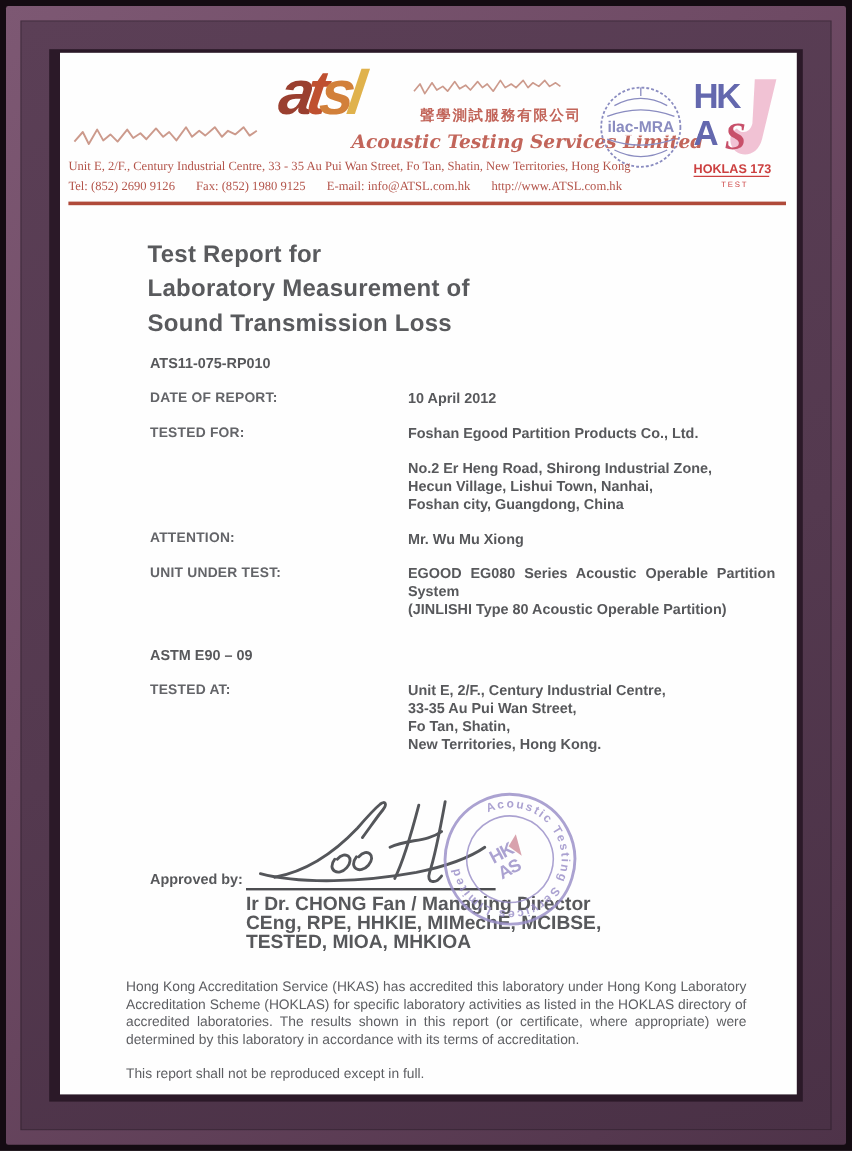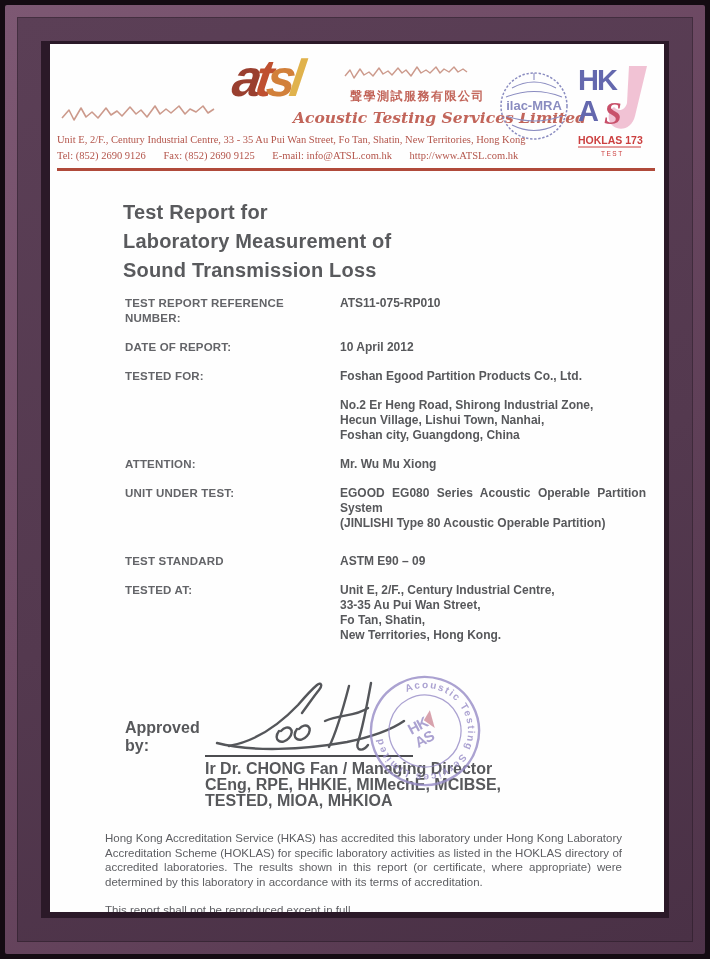--- a/index.html
+++ b/index.html
@@ -93,21 +93,21 @@
   }
   .detail-value {
     width: 306px;
     font-size: 12px; font-weight: bold; color: #57585b;
     line-height: 15px; white-space: pre-line; text-align: justify;
   }
   
   .signature-section { position: relative; margin: 42px 0 0 75px; width: 460px; }
   .sig-row { display: flex; align-items: flex-end; }
   .approved-label {
-    font-size: 16px; font-weight: bold; color: #57585b;
+    font-size: 12px; font-weight: bold; color: #57585b;
     padding-bottom: 2px; flex: 0 0 80px;
   }
   .sig-line-wrap {
     position: relative; width: 208px; height: 72px;
     border-bottom: 2px solid #4c4d50;
   }
   .signature-svg { position: absolute; left: 6px; bottom: -8px; overflow: visible; }
   .stamp {
     position: absolute; left: 242px; top: -12px;
     width: 116px; height: 116px;
@@ -171,38 +171,37 @@
       <text x="27" y="60" font-family="Liberation Serif, serif" font-size="32" font-style="italic" font-weight="bold" fill="#c8506a">S</text>
       <text x="1" y="80" font-family="Liberation Sans, sans-serif" font-size="10.5" font-weight="bold" fill="#cc4040" letter-spacing="0">HOKLAS 173</text>
       <line x1="1" y1="83" x2="64" y2="83" stroke="#cc4040" stroke-width="1.2"></line>
       <text x="24" y="92" font-family="Liberation Sans, sans-serif" font-size="6.5" fill="#cc4040" letter-spacing="1.5">TEST</text>
     </svg>
 
     <div class="address-block">
       <div>Unit E, 2/F., Century Industrial Centre, 33 - 35 Au Pui Wan Street, Fo Tan, Shatin, New Territories, Hong Kong</div>
       <div class="contact-line">
         <span>Tel: (852) 2690 9126</span>
-        <span>Fax: (852) 2690 9125</span>
+        <span>Fax: (852) 1980 9125</span>
         <span>E-mail: info@ATSL.com.hk</span>
         <span>http://www.ATSL.com.hk</span>
       </div>
     </div>
 
     <div class="header-rule"></div>
   </div>
 
   <div class="report-title">
     <div>Test Report for</div>
     <div>Laboratory Measurement of</div>
     <div>Sound Transmission Loss</div>
   </div>
 
   <div class="details">
     <div class="detail-row">
-      <div class="detail-label">TEST REPORT REFERENCE NUMBER:</div>
       <div class="detail-value">ATS11-075-RP010</div>
     </div>
     <div class="detail-row">
       <div class="detail-label">DATE OF REPORT:</div>
       <div class="detail-value">10 April 2012</div>
     </div>
     <div class="detail-row">
       <div class="detail-label">TESTED FOR:</div>
       <div class="detail-value">Foshan Egood Partition Products Co., Ltd.</div>
     </div>
@@ -215,21 +214,20 @@
     <div class="detail-row">
       <div class="detail-label">ATTENTION:</div>
       <div class="detail-value">Mr. Wu Mu Xiong</div>
     </div>
     <div class="detail-row">
       <div class="detail-label">UNIT UNDER TEST:</div>
       <div class="detail-value">EGOOD EG080 Series Acoustic Operable Partition System
 (JINLISHI Type 80 Acoustic Operable Partition)</div>
     </div>
     <div class="detail-row gap-before">
-      <div class="detail-label">TEST STANDARD</div>
       <div class="detail-value">ASTM E90 – 09</div>
     </div>
     <div class="detail-row">
       <div class="detail-label">TESTED AT:</div>
       <div class="detail-value">Unit E, 2/F., Century Industrial Centre,
 33-35 Au Pui Wan Street,
 Fo Tan, Shatin,
 New Territories, Hong Kong.</div>
     </div>
   </div>

